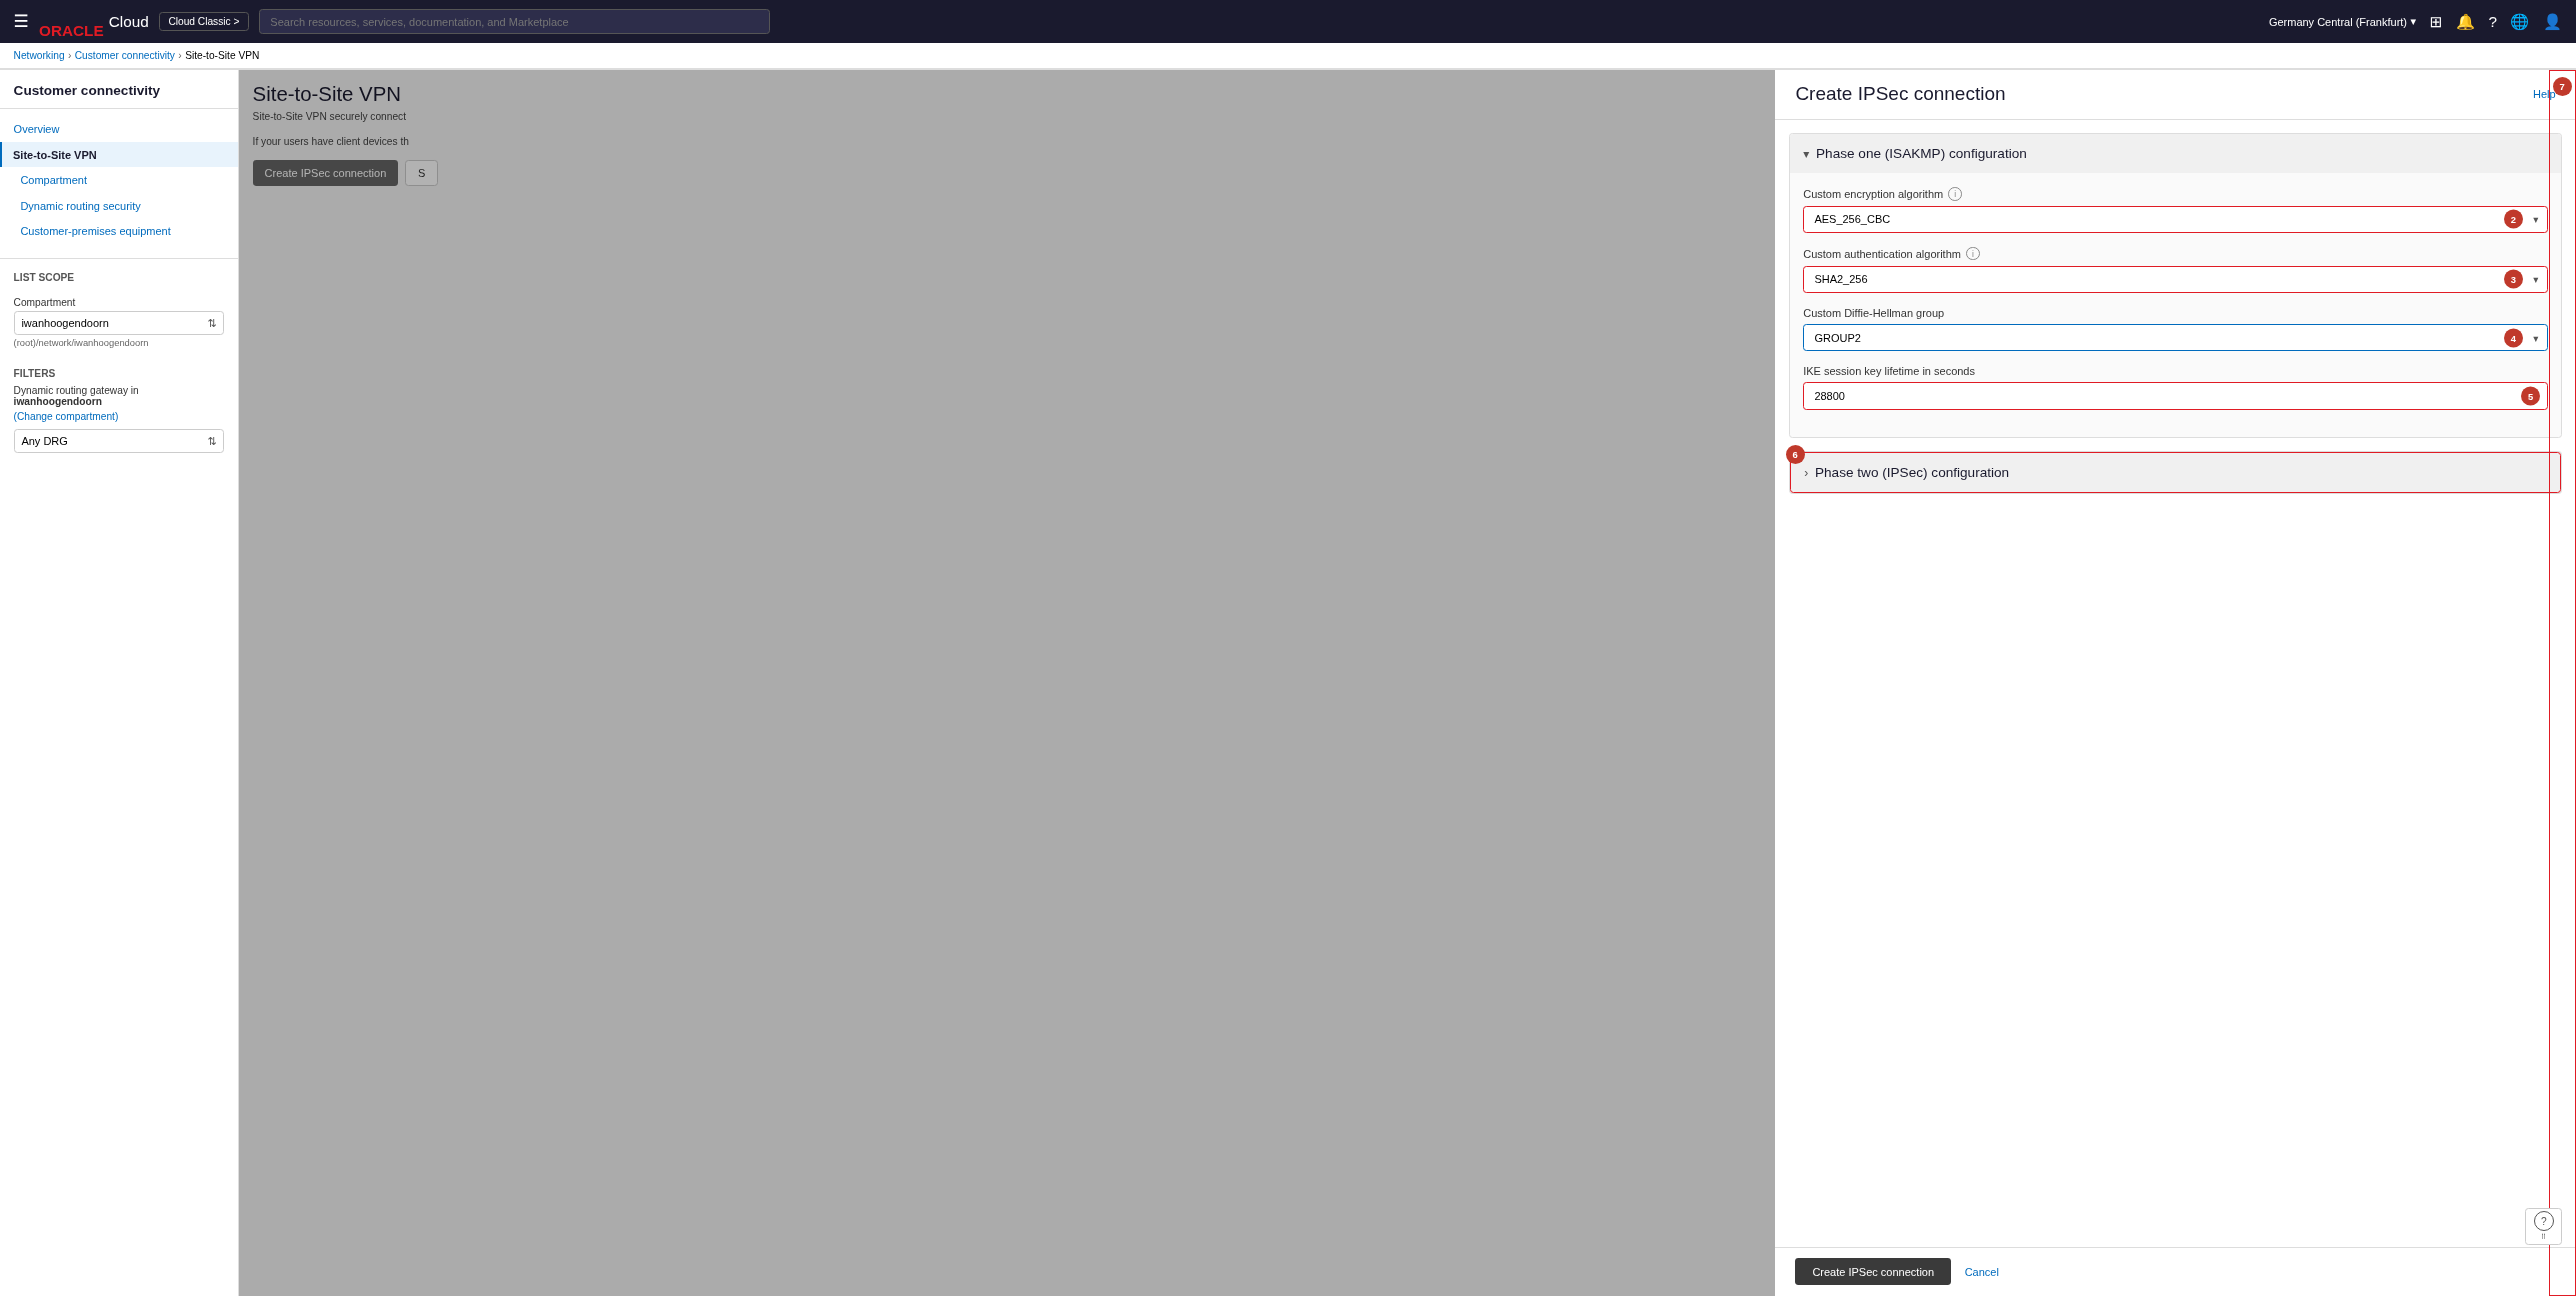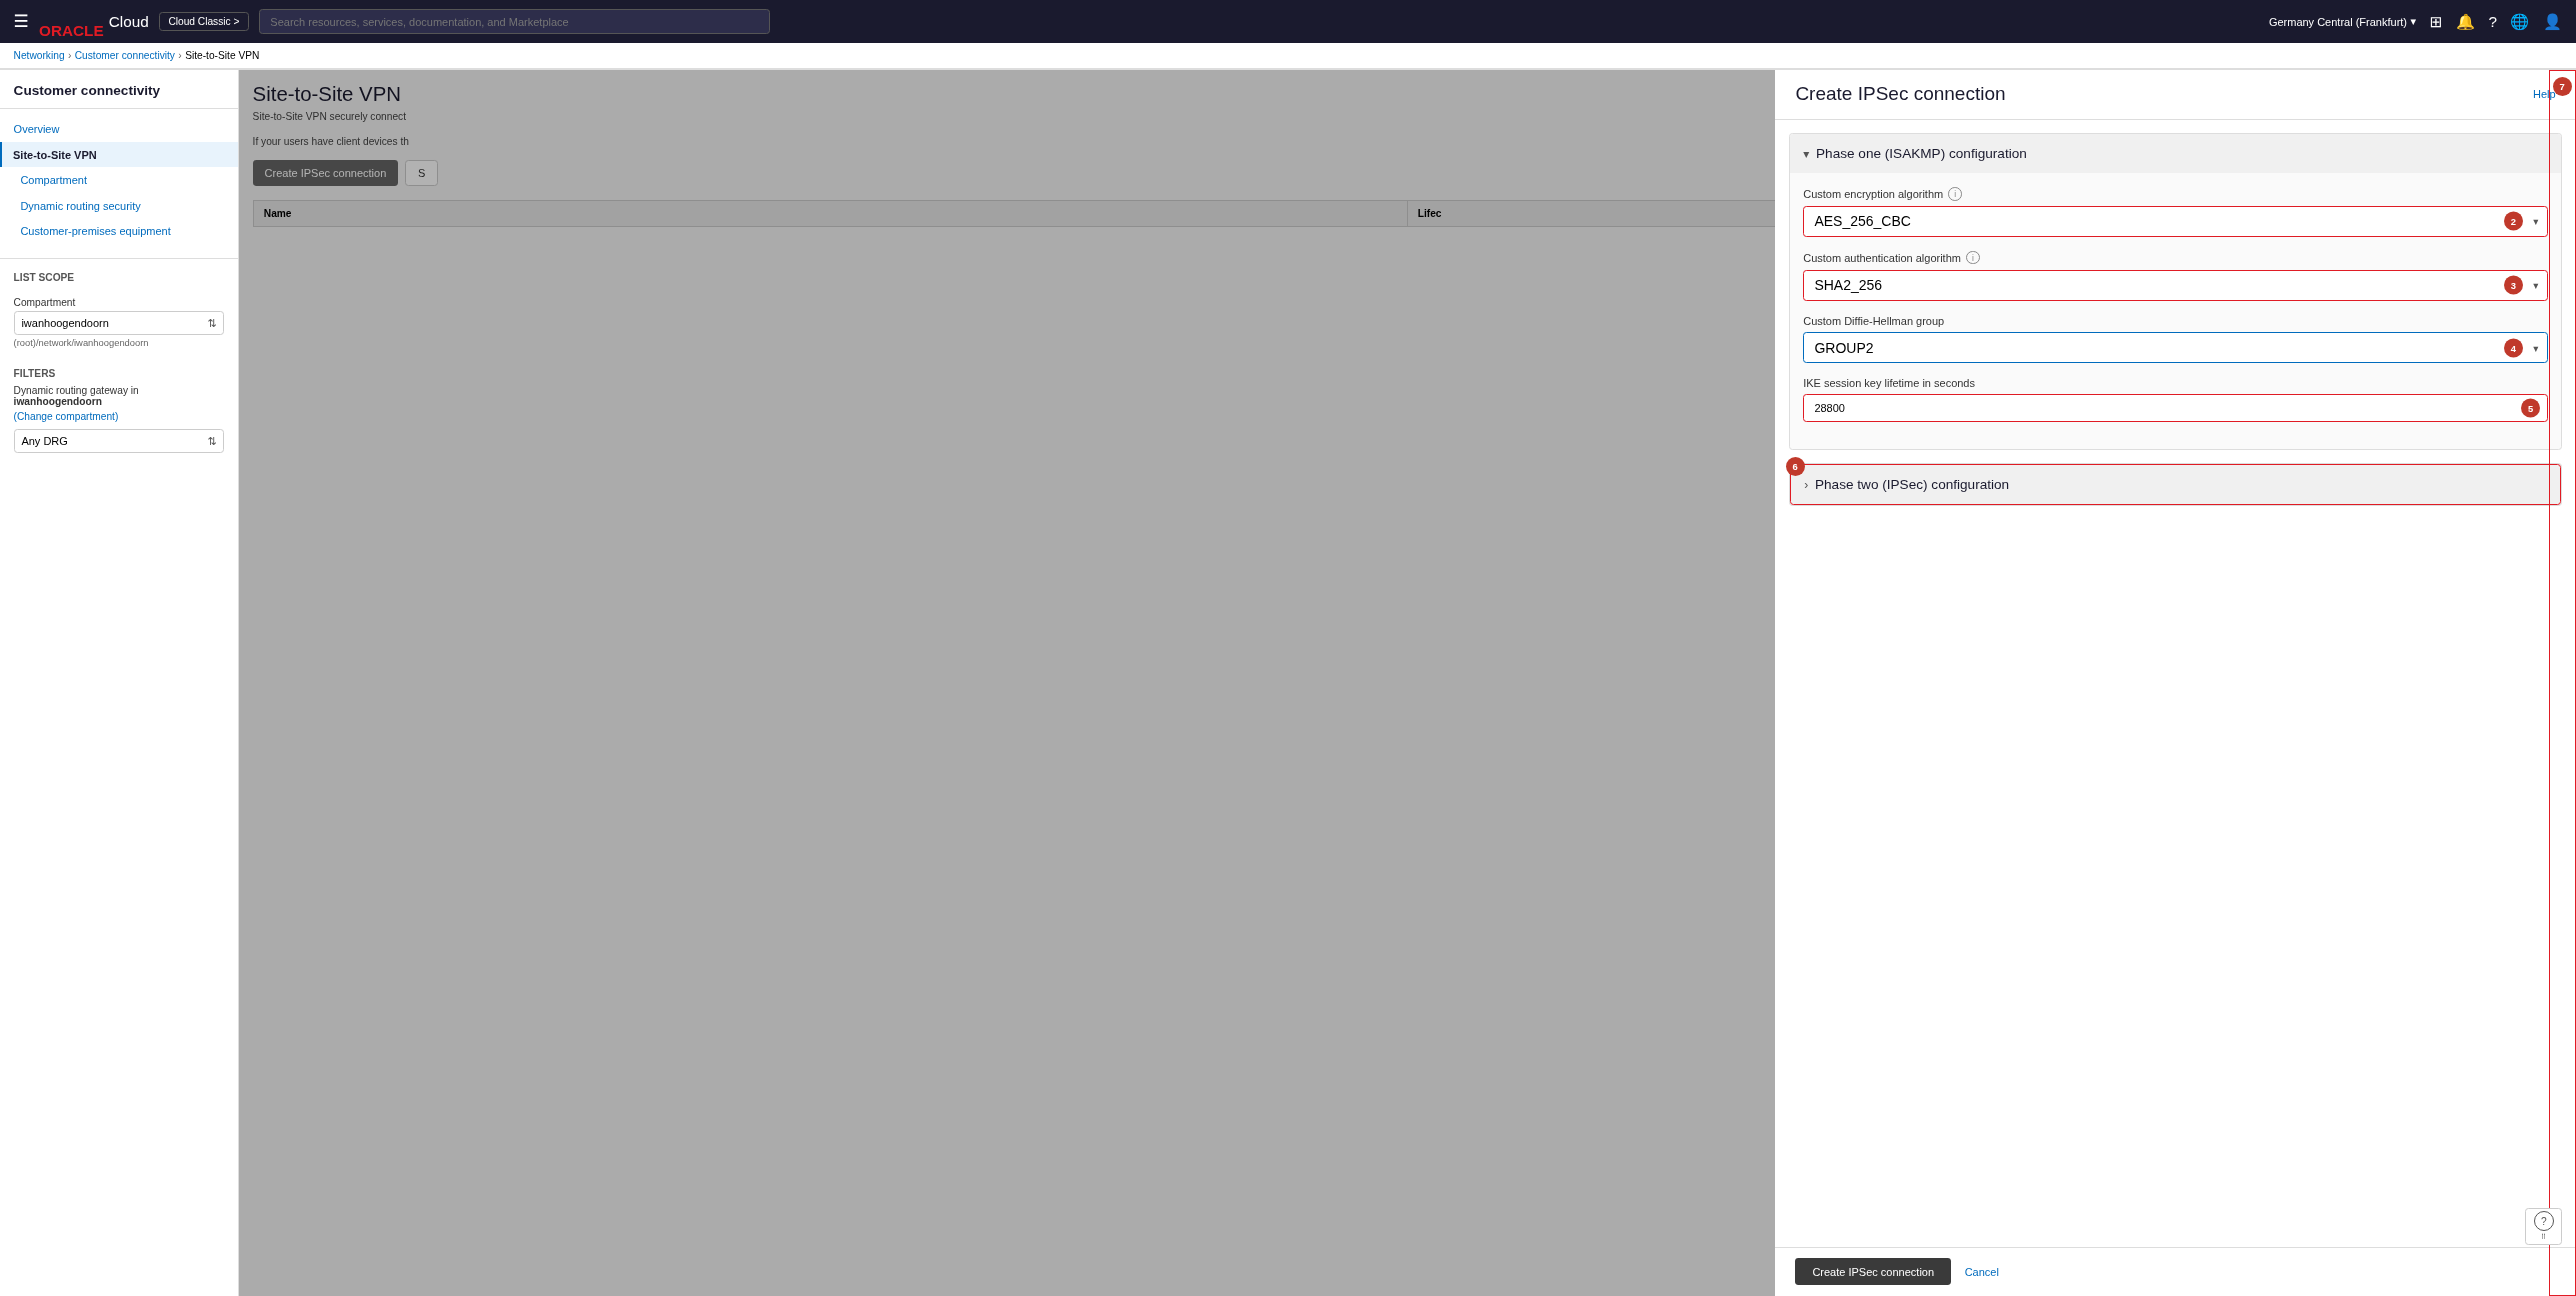--- a/index.html
+++ b/index.html
@@ -277,21 +277,21 @@
       border-radius: 3.4px;
       background: white;
     }
     .select-field-wrapper.focused { border-color: #006bbd; border-width: 1.7px; }
     .select-field-wrapper.highlighted { border: 1.7px solid #e01b24; }
     .select-field {
       width: 100%;
       padding: 6.8px 27px 6.8px 10.2px;
       border: none;
       background: transparent;
-      font-size: 14px;
+      font-size: 11px;
       appearance: none;
       cursor: pointer;
     }
     .field-arrow {
       position: absolute;
       right: 8.5px;
       top: 50%;
       transform: translateY(-50%);
       pointer-events: none;
       color: #555;
@@ -495,24 +495,20 @@
   <div class="content-area">
 
     <div class="page-content">
       <div class="page-title">Site-to-Site VPN</div>
       <div class="page-desc">Site-to-Site VPN securely connect</div>
       <div class="page-desc">If your users have client devices th</div>
       <div class="toolbar">
         <button class="btn-primary">Create IPSec connection</button>
         <button class="btn-secondary">S</button>
       </div>
-      <div class="table-header">
-        <div class="table-col">Name</div>
-        <div class="table-col">Lifeс</div>
-      </div>
     </div>
 
     <div class="modal-overlay">
       <div class="modal-panel">
 
         <div class="modal-header">
           <span class="modal-title">Create IPSec connection</span>
           <a class="modal-help">Help</a>
         </div>
 

